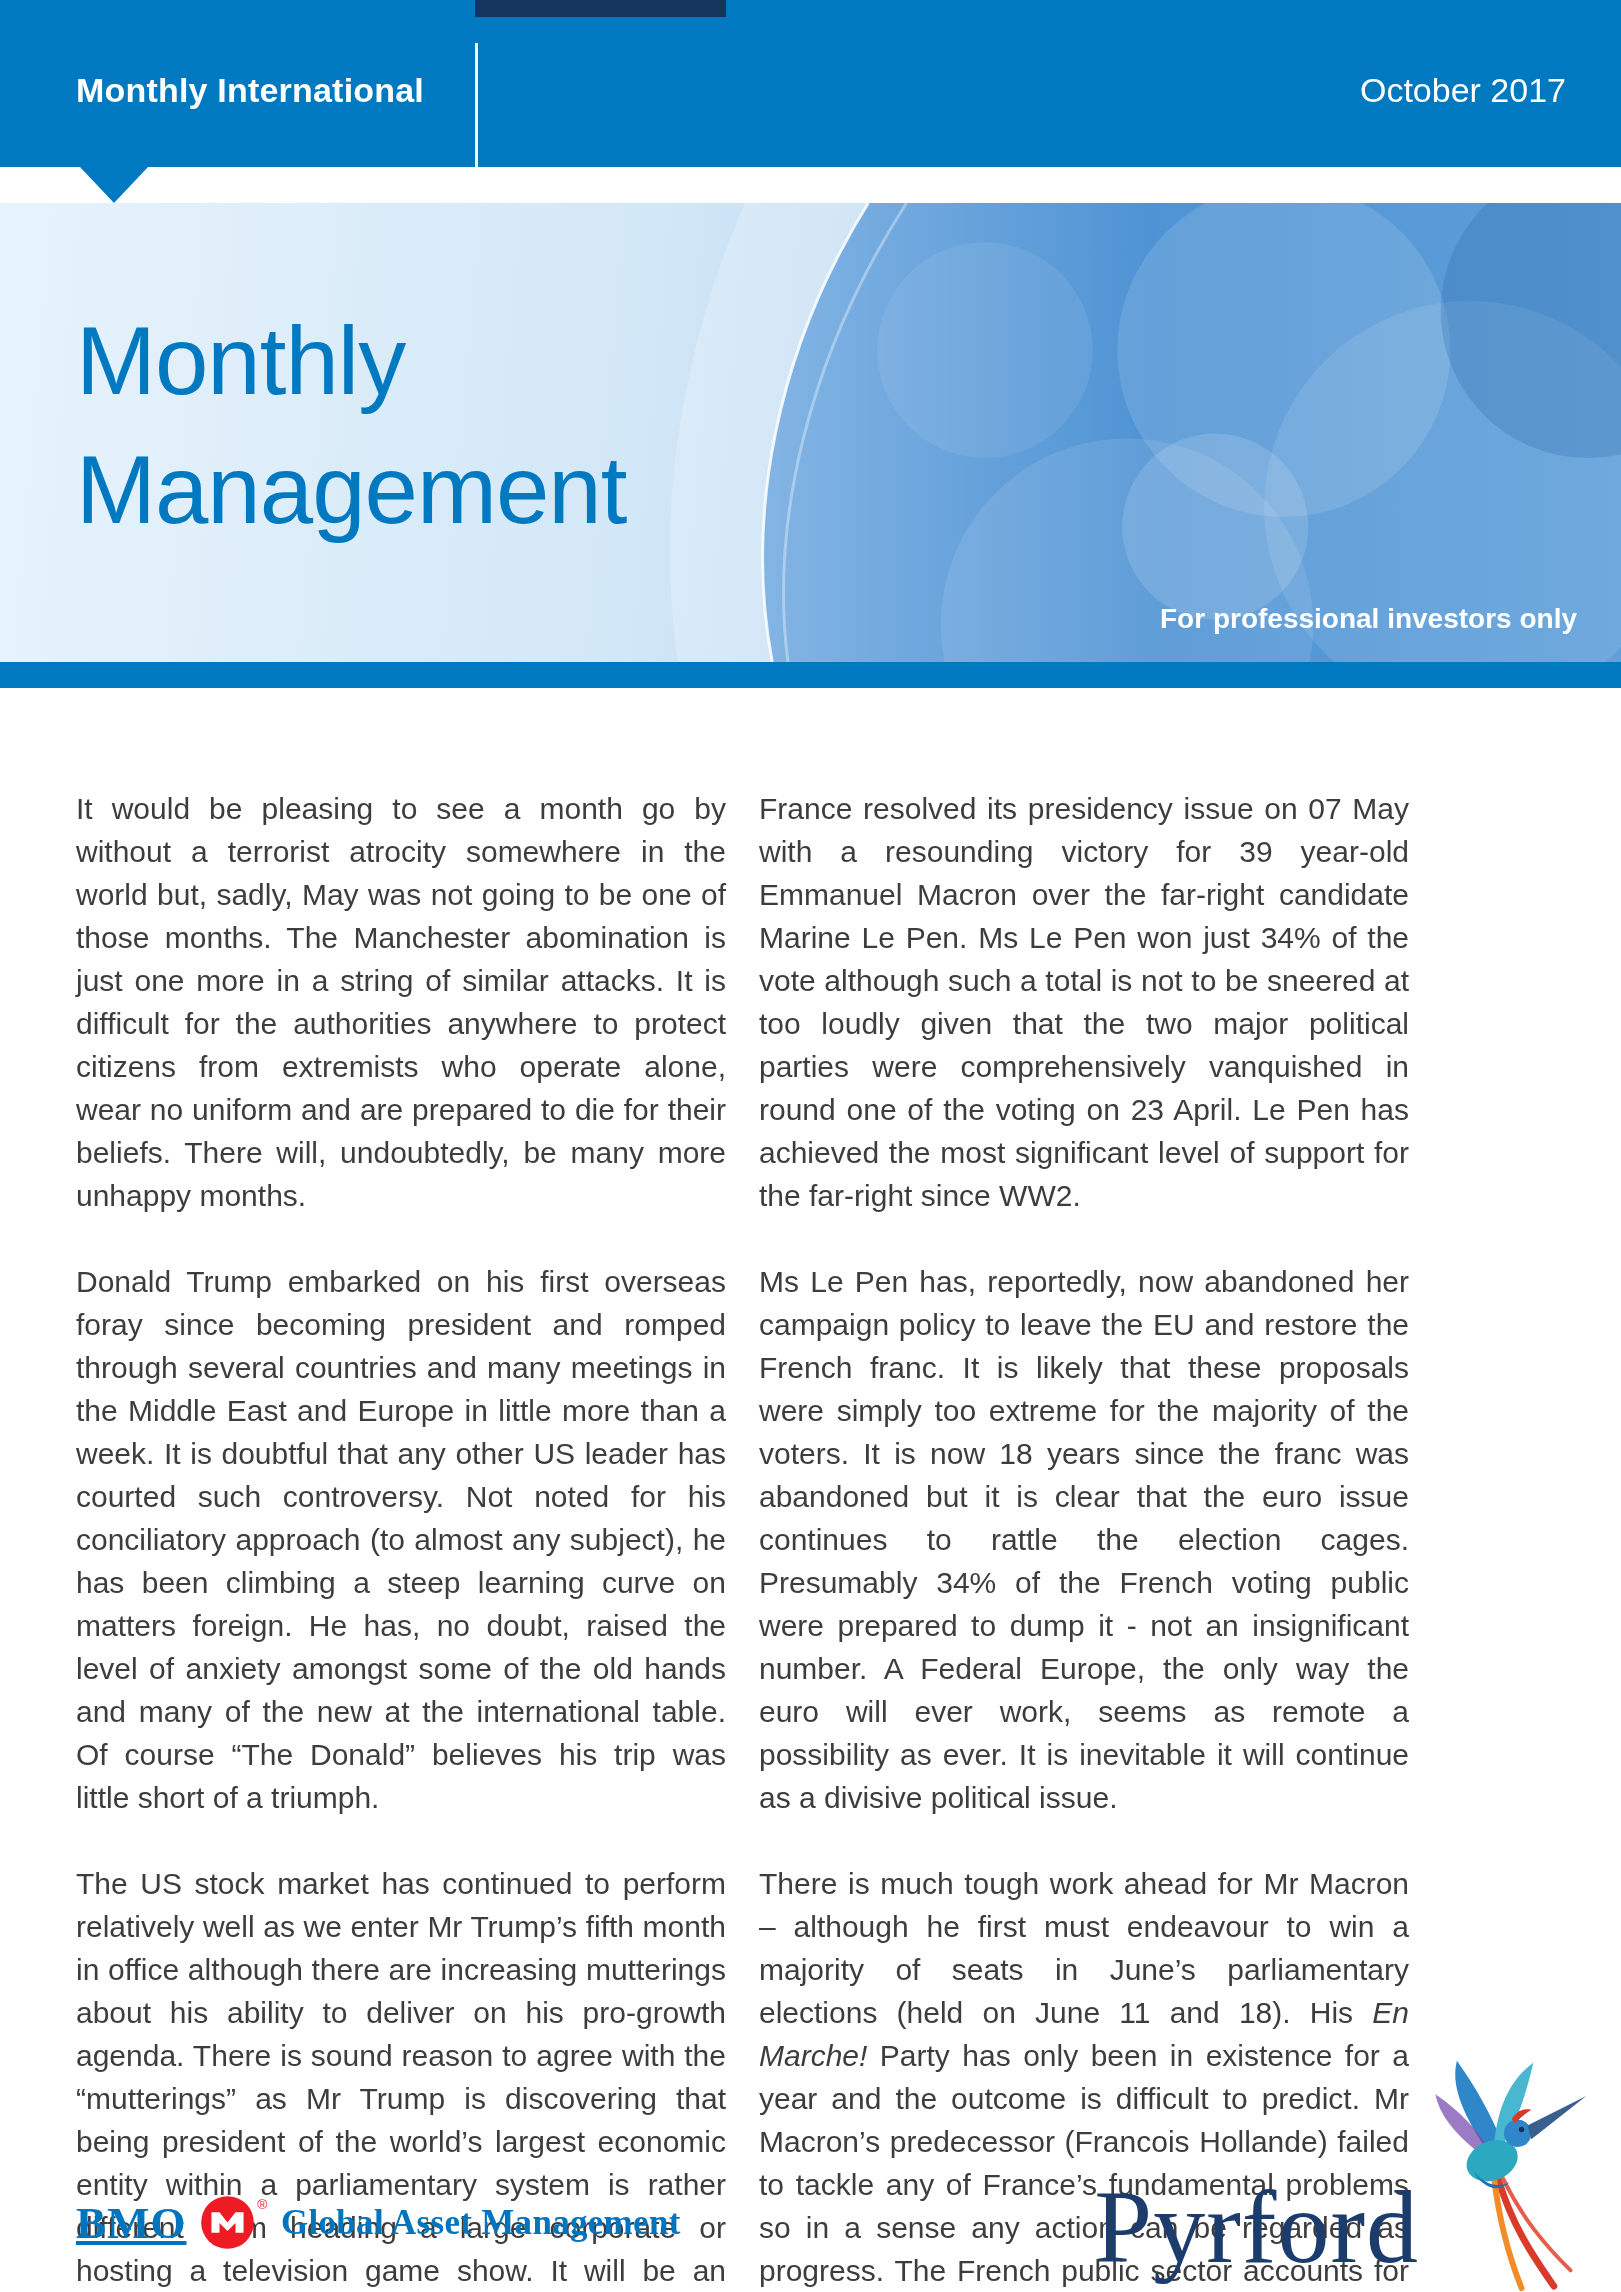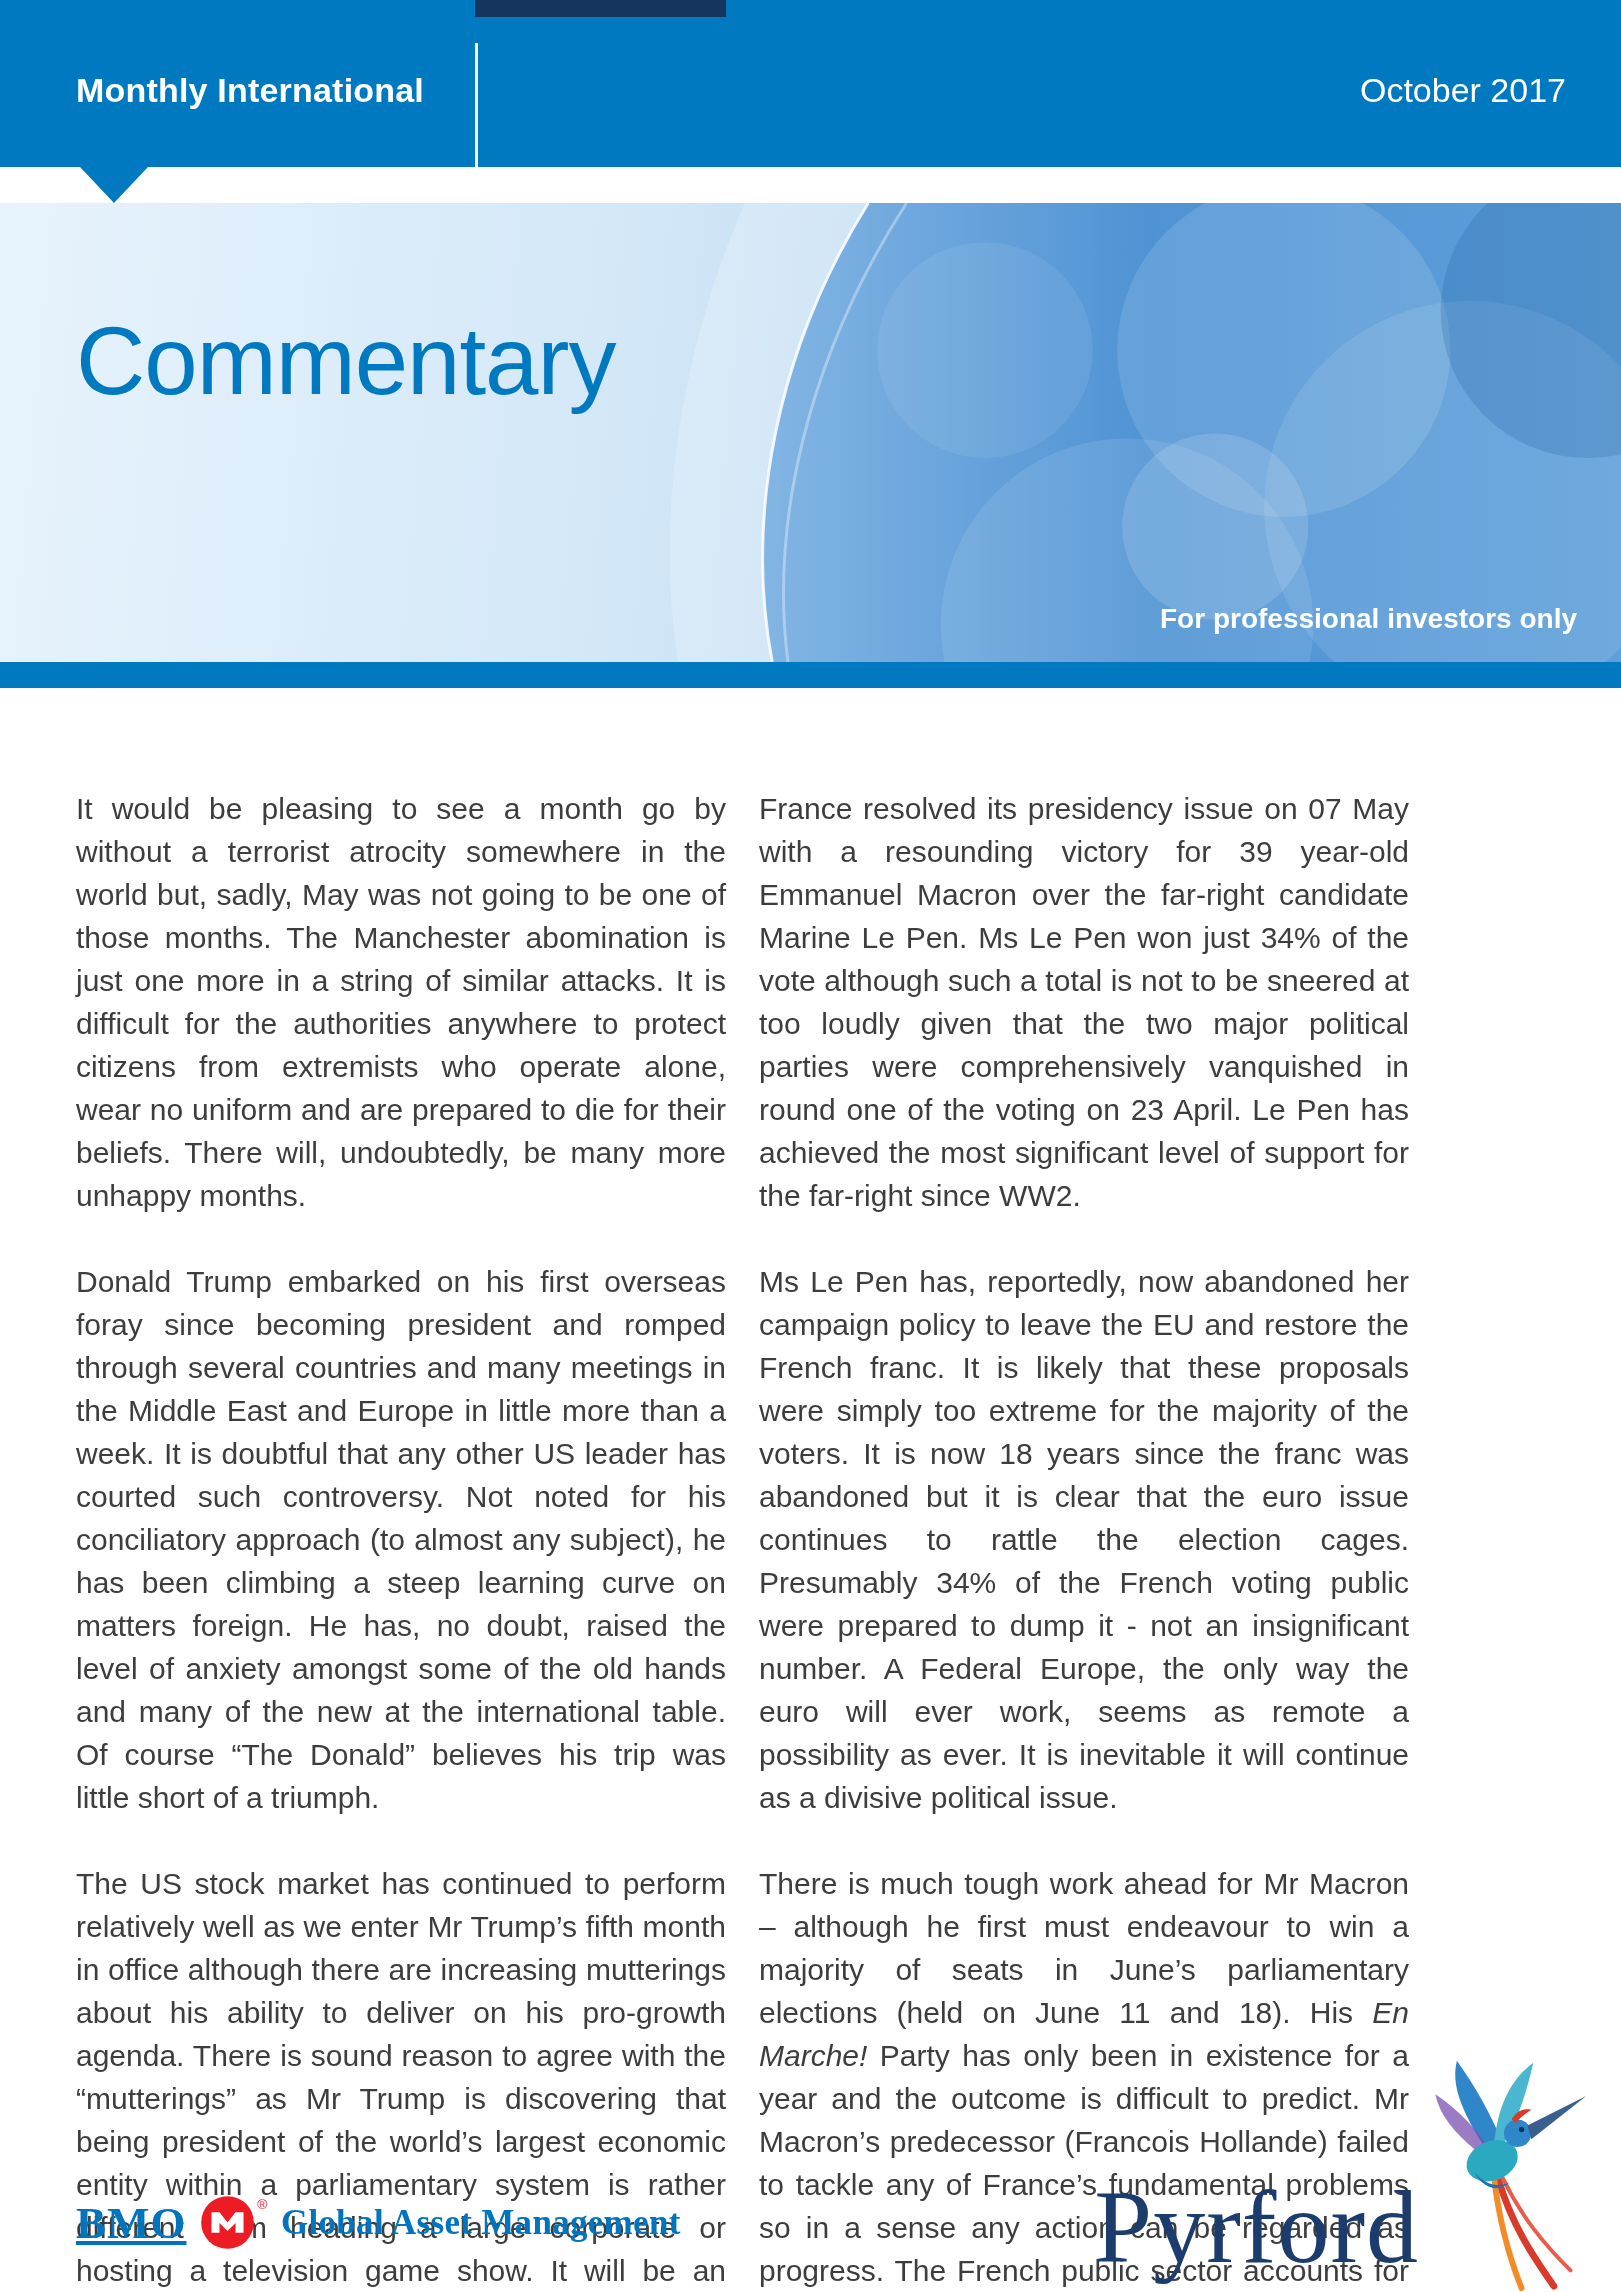--- a/index.html
+++ b/index.html
@@ -126,21 +126,22 @@
       <circle cx="1310" cy="150" r="170" fill="rgba(255,255,255,0.12)"></circle>
       <circle cx="1500" cy="310" r="210" fill="rgba(255,255,255,0.10)"></circle>
       <circle cx="1240" cy="330" r="95" fill="rgba(255,255,255,0.14)"></circle>
       <circle cx="1620" cy="110" r="150" fill="rgba(22,83,150,0.20)"></circle>
       <circle cx="1005" cy="150" r="110" fill="rgba(255,255,255,0.08)"></circle>
       <path d="M886,0 C792,150 760,320 788,468" stroke="rgba(255,255,255,0.85)" stroke-width="3" fill="none"></path>
       <path d="M925,0 C822,160 786,330 804,468" stroke="rgba(255,255,255,0.35)" stroke-width="3" fill="none"></path>
       <path d="M760,0 C690,160 670,330 692,468 L788,468 C760,320 792,150 886,0 Z" fill="rgba(255,255,255,0.22)"></path>
     </svg>
     <div class="banner-title">
-      <div>Commentary</div>
+      <div>Monthly</div>
+      <div>Management</div>
     </div>
     <div class="banner-tagline">For professional investors only</div>
   </div>
   <div class="sub-stripe"></div>
 
   <div class="article">
     <div class="col">
       <p class="para">It would be pleasing to see a month go by without a terrorist atrocity somewhere in the world but, sadly, May was not going to be one of those months. The Manchester abomination is just one more in a string of similar attacks. It is difficult for the authorities anywhere to protect citizens from extremists who operate alone, wear no uniform and are prepared to die for their beliefs. There will, undoubtedly, be many more unhappy months.</p>
       <p class="para">Donald Trump embarked on his first overseas foray since becoming president and romped through several countries and many meetings in the Middle East and Europe in little more than a week. It is doubtful that any other US leader has courted such controversy. Not noted for his conciliatory approach (to almost any subject), he has been climbing a steep learning curve on matters foreign. He has, no doubt, raised the level of anxiety amongst some of the old hands and many of the new at the international table. Of course “The Donald” believes his trip was little short of a triumph.</p>
       <p class="para">The US stock market has continued to perform relatively well as we enter Mr Trump’s fifth month in office although there are increasing mutterings about his ability to deliver on his pro-growth agenda. There is sound reason to agree with the “mutterings” as Mr Trump is discovering that being president of the world’s largest economic entity within a parliamentary system is rather different from heading a large corporate or hosting a television game show. It will be an interesting four years.</p>

